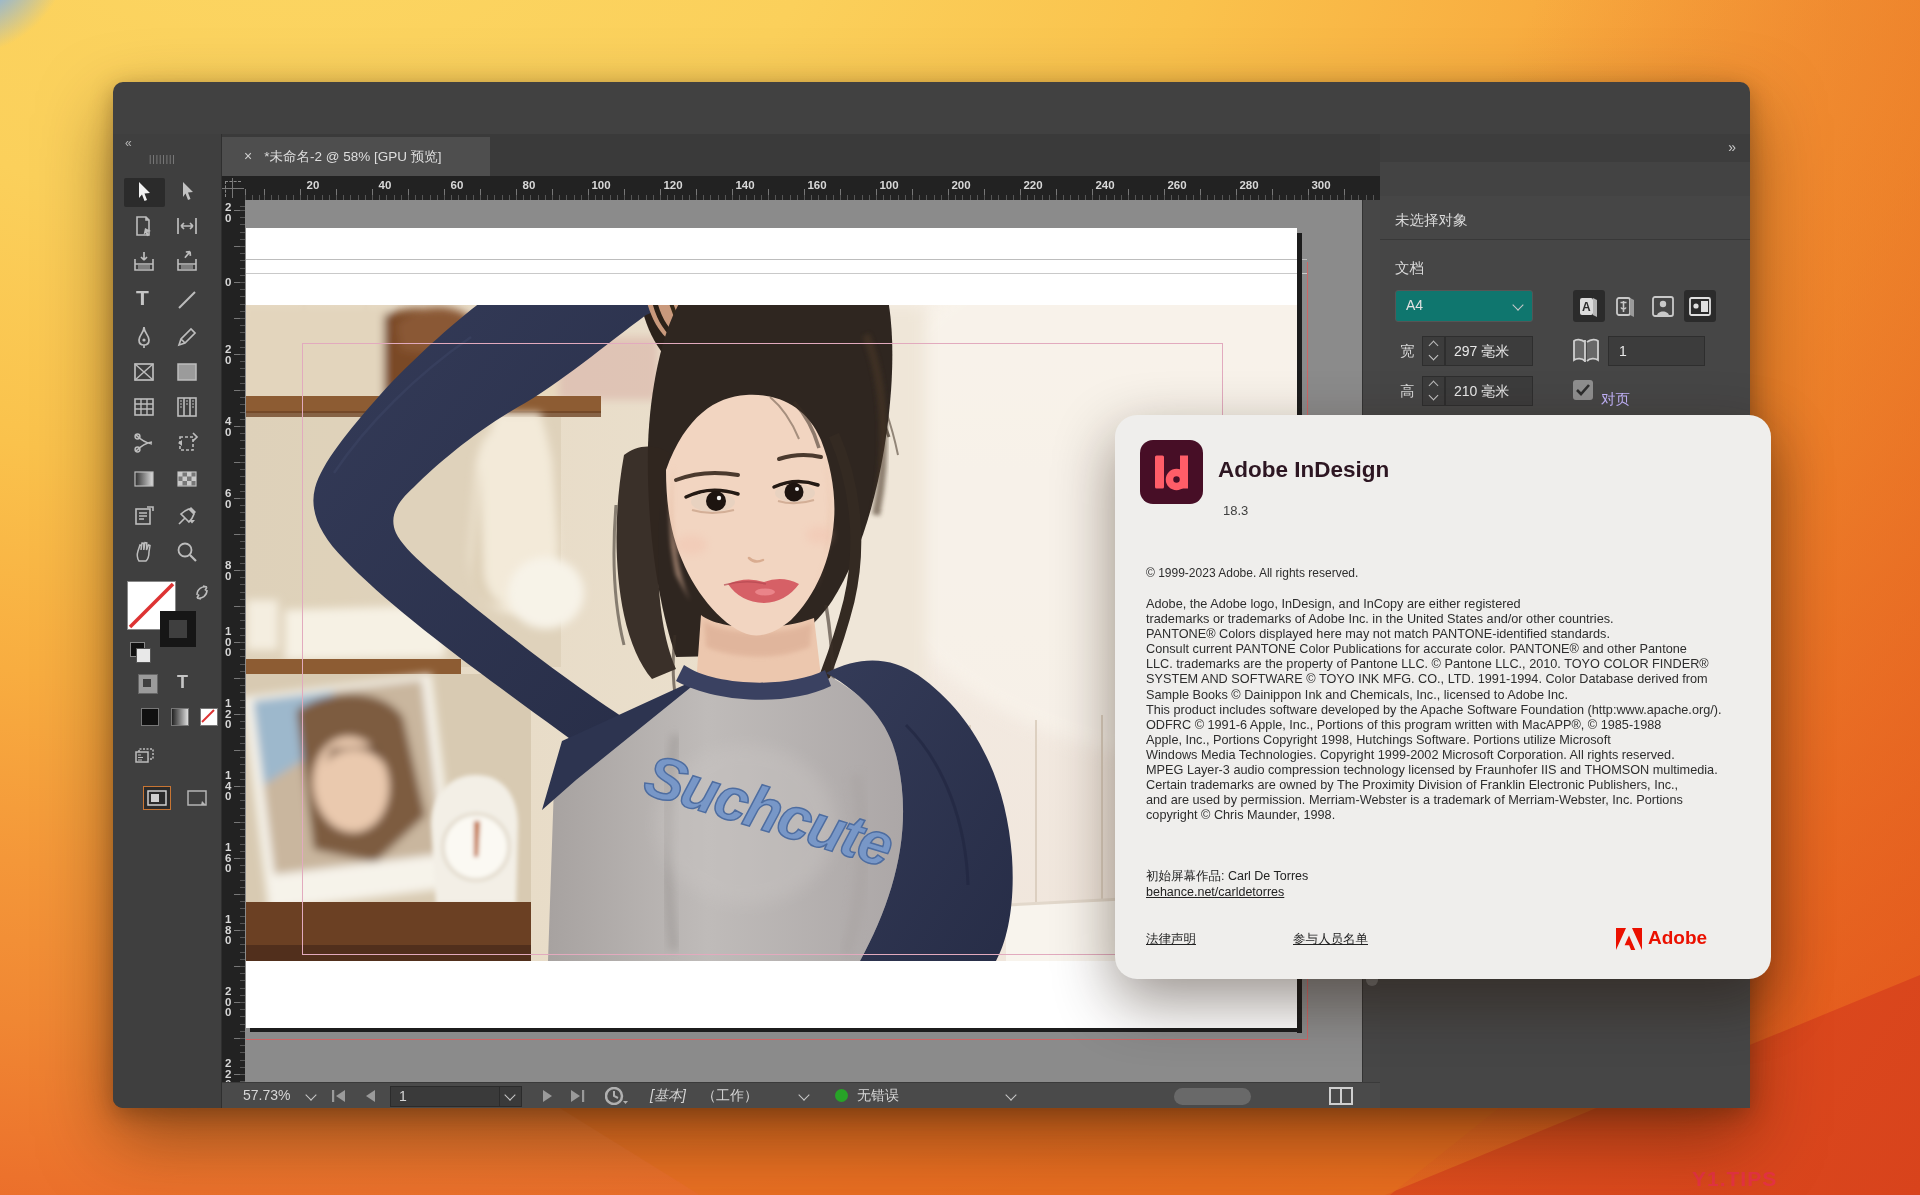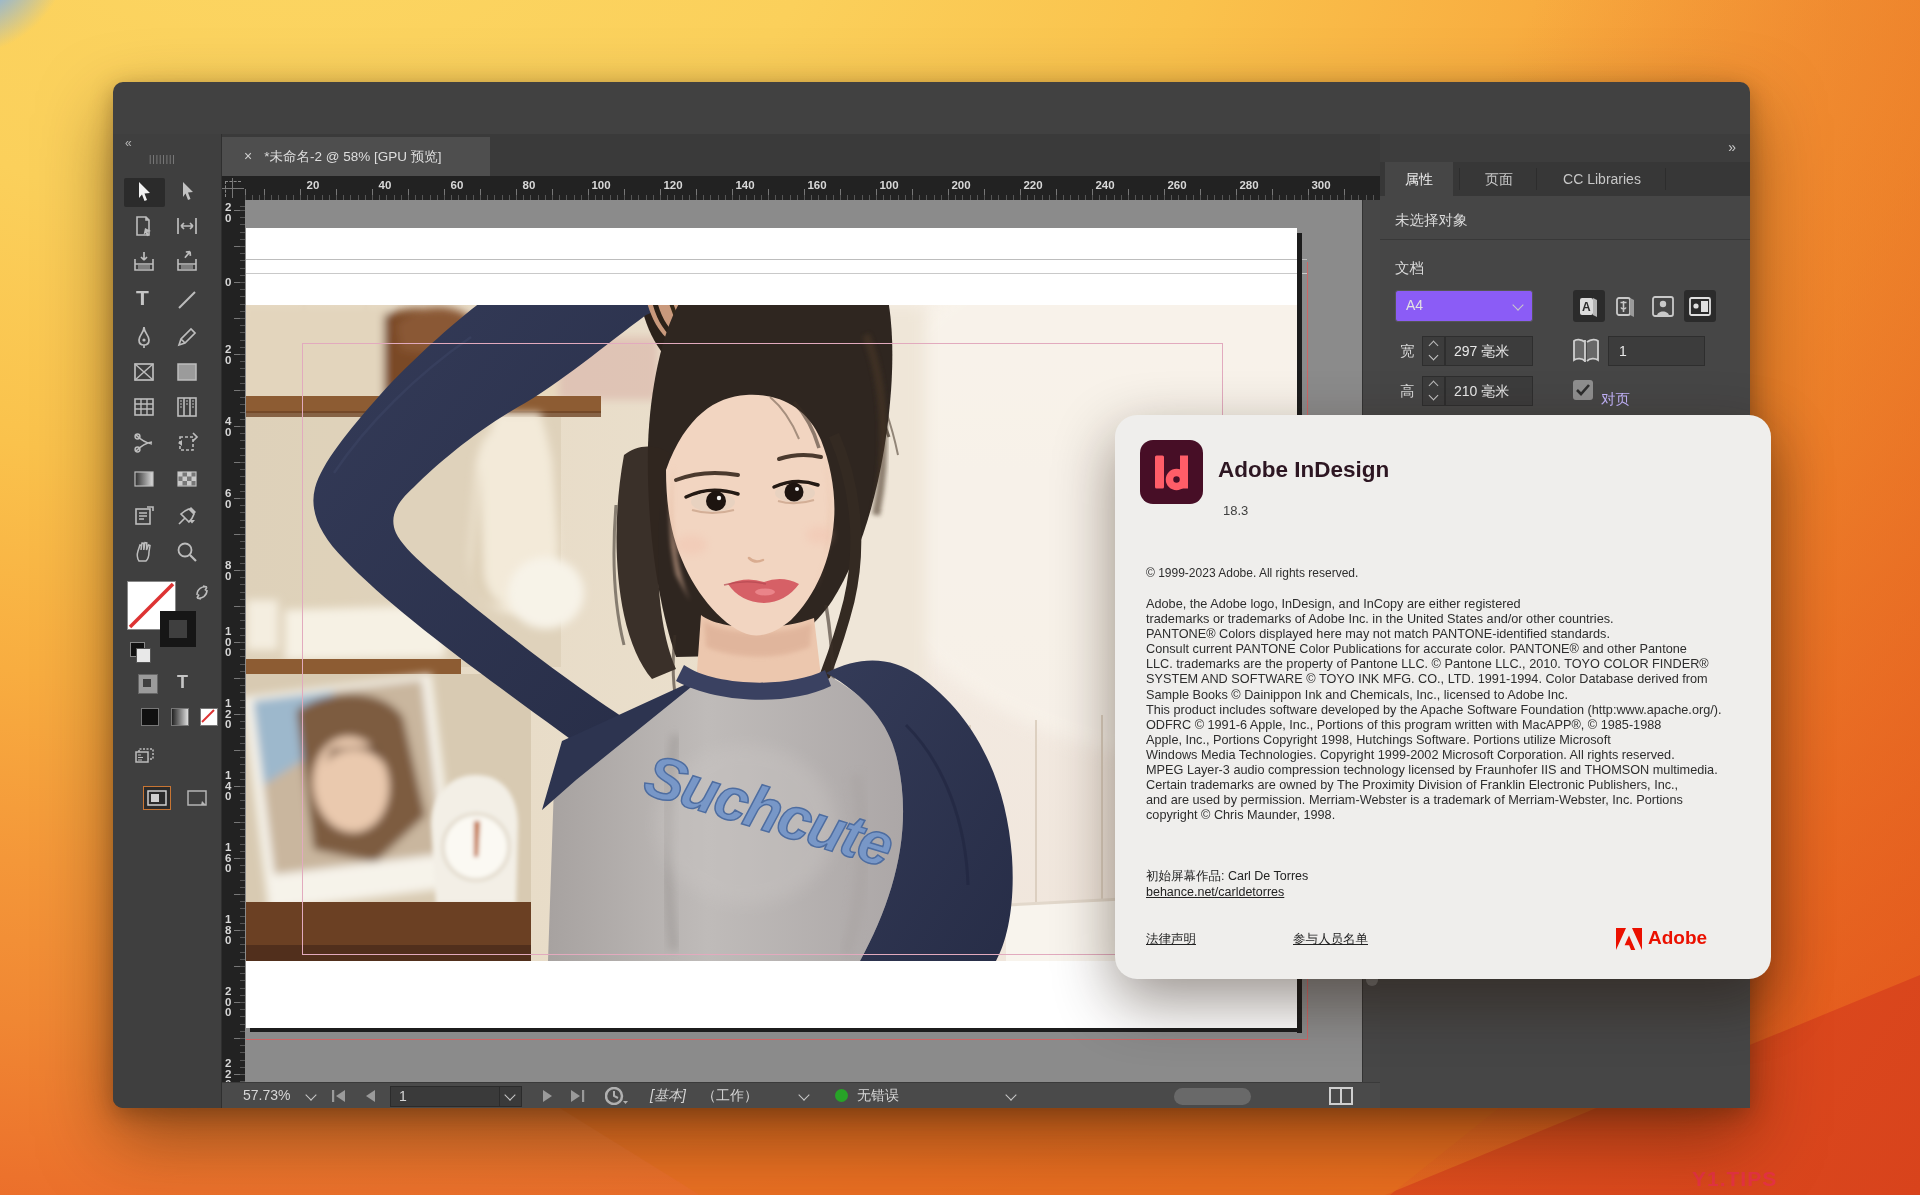--- a/index.html
+++ b/index.html
@@ -517,33 +517,25 @@
     <svg class="it" style="left:1107px;top:4px;" width="24" height="18" viewBox="0 0 24 18">
       <rect x="1" y="1" width="22" height="16" fill="none" stroke="#cfcfcf" stroke-width="2"></rect>
       <line x1="12" y1="1" x2="12" y2="17" stroke="#cfcfcf" stroke-width="2"></line>
     </svg>
   </div>
 
   <div id="rightpanel">
     <div id="rp-head">
         <span style="position:absolute;right:14px;top:5px;font-size:14px;color:#c9c9c9;">»</span>
       </div>
-    <div id="rp-tabs">
-      <div class="t active" style="left:5px;width:68px;">属性</div>
-      <div class="t" style="left:86px;width:66px;">页面</div>
-      <div class="t" style="left:163px;width:118px;">CC Libraries</div>
-      <div style="position:absolute;left:79px;top:6px;width:1px;height:22px;background:#2d2d2d;"></div>
-      <div style="position:absolute;left:156px;top:6px;width:1px;height:22px;background:#2d2d2d;"></div>
-      <div style="position:absolute;left:285px;top:6px;width:1px;height:22px;background:#2d2d2d;"></div>
-    </div>
     <div id="rp-body">
       <div style="position:absolute;left:15px;top:15px;font-size:14.5px;color:#dadada;">未选择对象</div>
       <div style="position:absolute;left:0px;top:43px;width:370px;height:1px;background:#383838;"></div>
       <div style="position:absolute;left:15px;top:63px;font-size:14.5px;color:#dadada;">文档</div>
-      <div style="position:absolute;left:15px;top:94px;width:138px;height:32px;background:#8b5cf6;border:1px solid #555;border-radius:3px;box-sizing:border-box;padding-left:27px;">
+      <div style="position:absolute;left:15px;top:94px;width:138px;height:32px;background:#0f766e;border:1px solid #555;border-radius:3px;box-sizing:border-box;padding-left:27px;">
         <span style="position:absolute;left:10px;top:6px;font-size:14px;color:#e2e2e2;">A4</span>
         <span class="chv" style="position:absolute;right:10px;top:10px;"></span>
       </div>
       <div style="position:absolute;left:193px;top:94px;width:32px;height:32px;background:#2b2b2b;border-radius:3px;">
         <svg width="32" height="32" viewBox="0 0 32 32">
             <rect x="7" y="8" width="13" height="17" rx="2" fill="#dcdcdc"></rect>
             <text x="9" y="21" font-size="12" font-weight="bold" fill="#2b2b2b">A</text>
             <path d="M20 8 L24 10 L24 27 L20 25 Z" fill="#b5b5b5"></path>
           </svg>
       </div>

